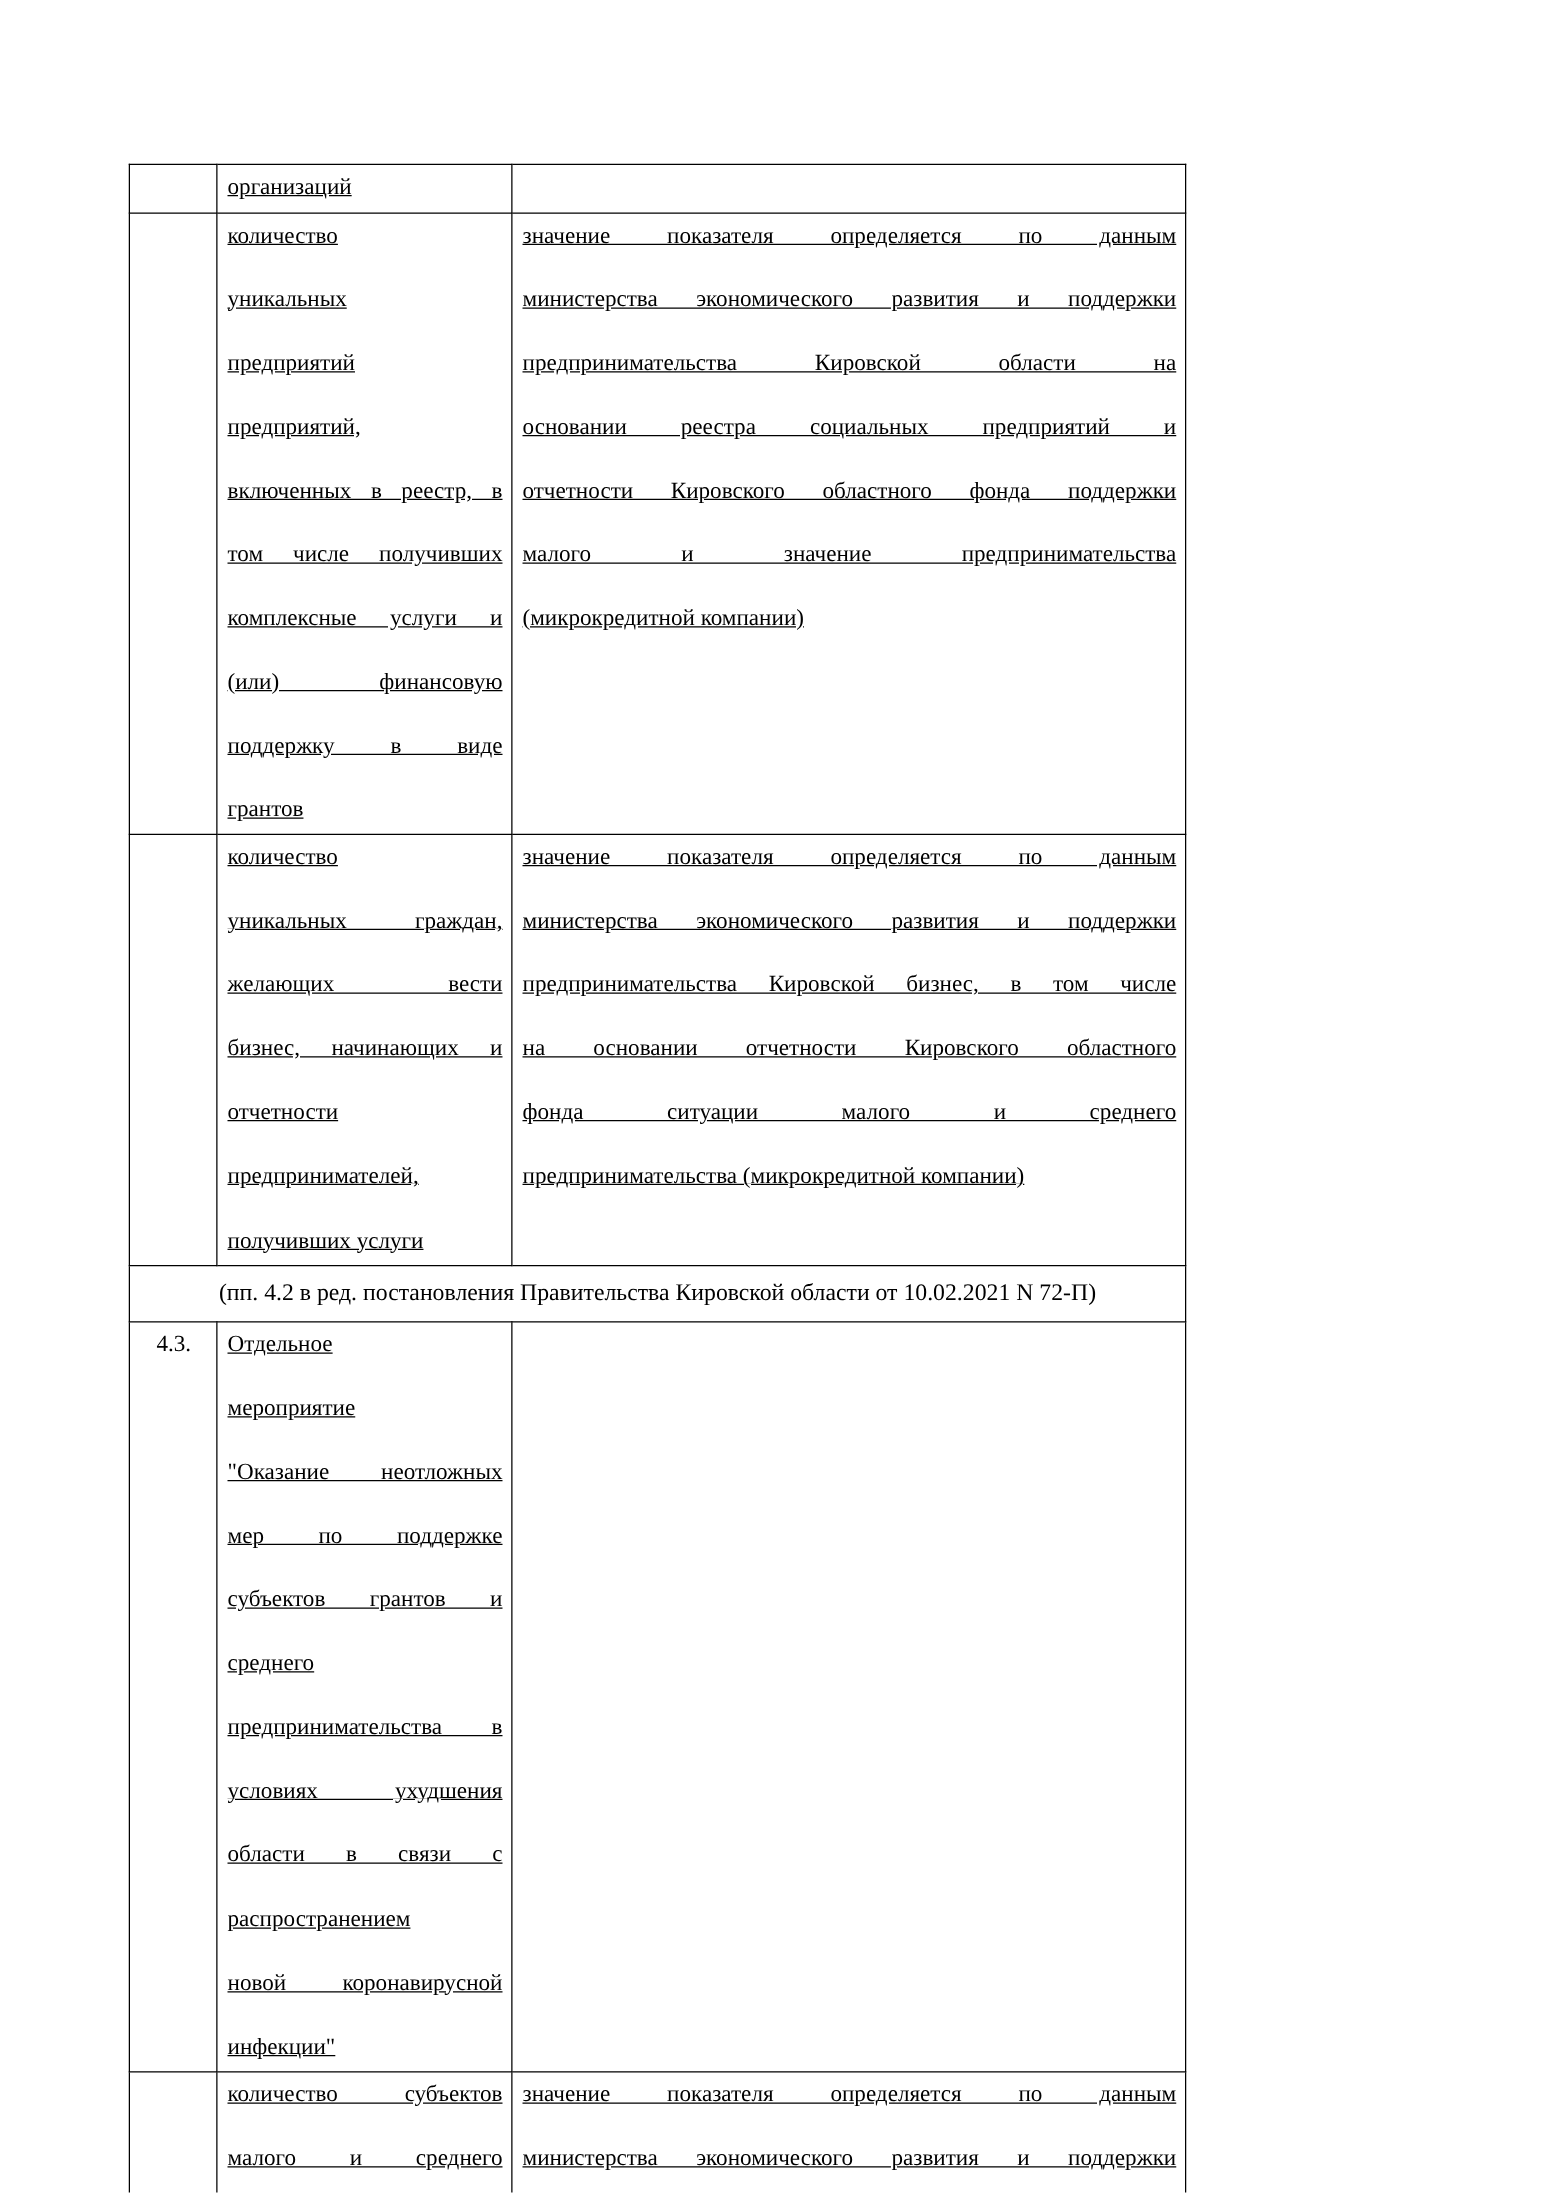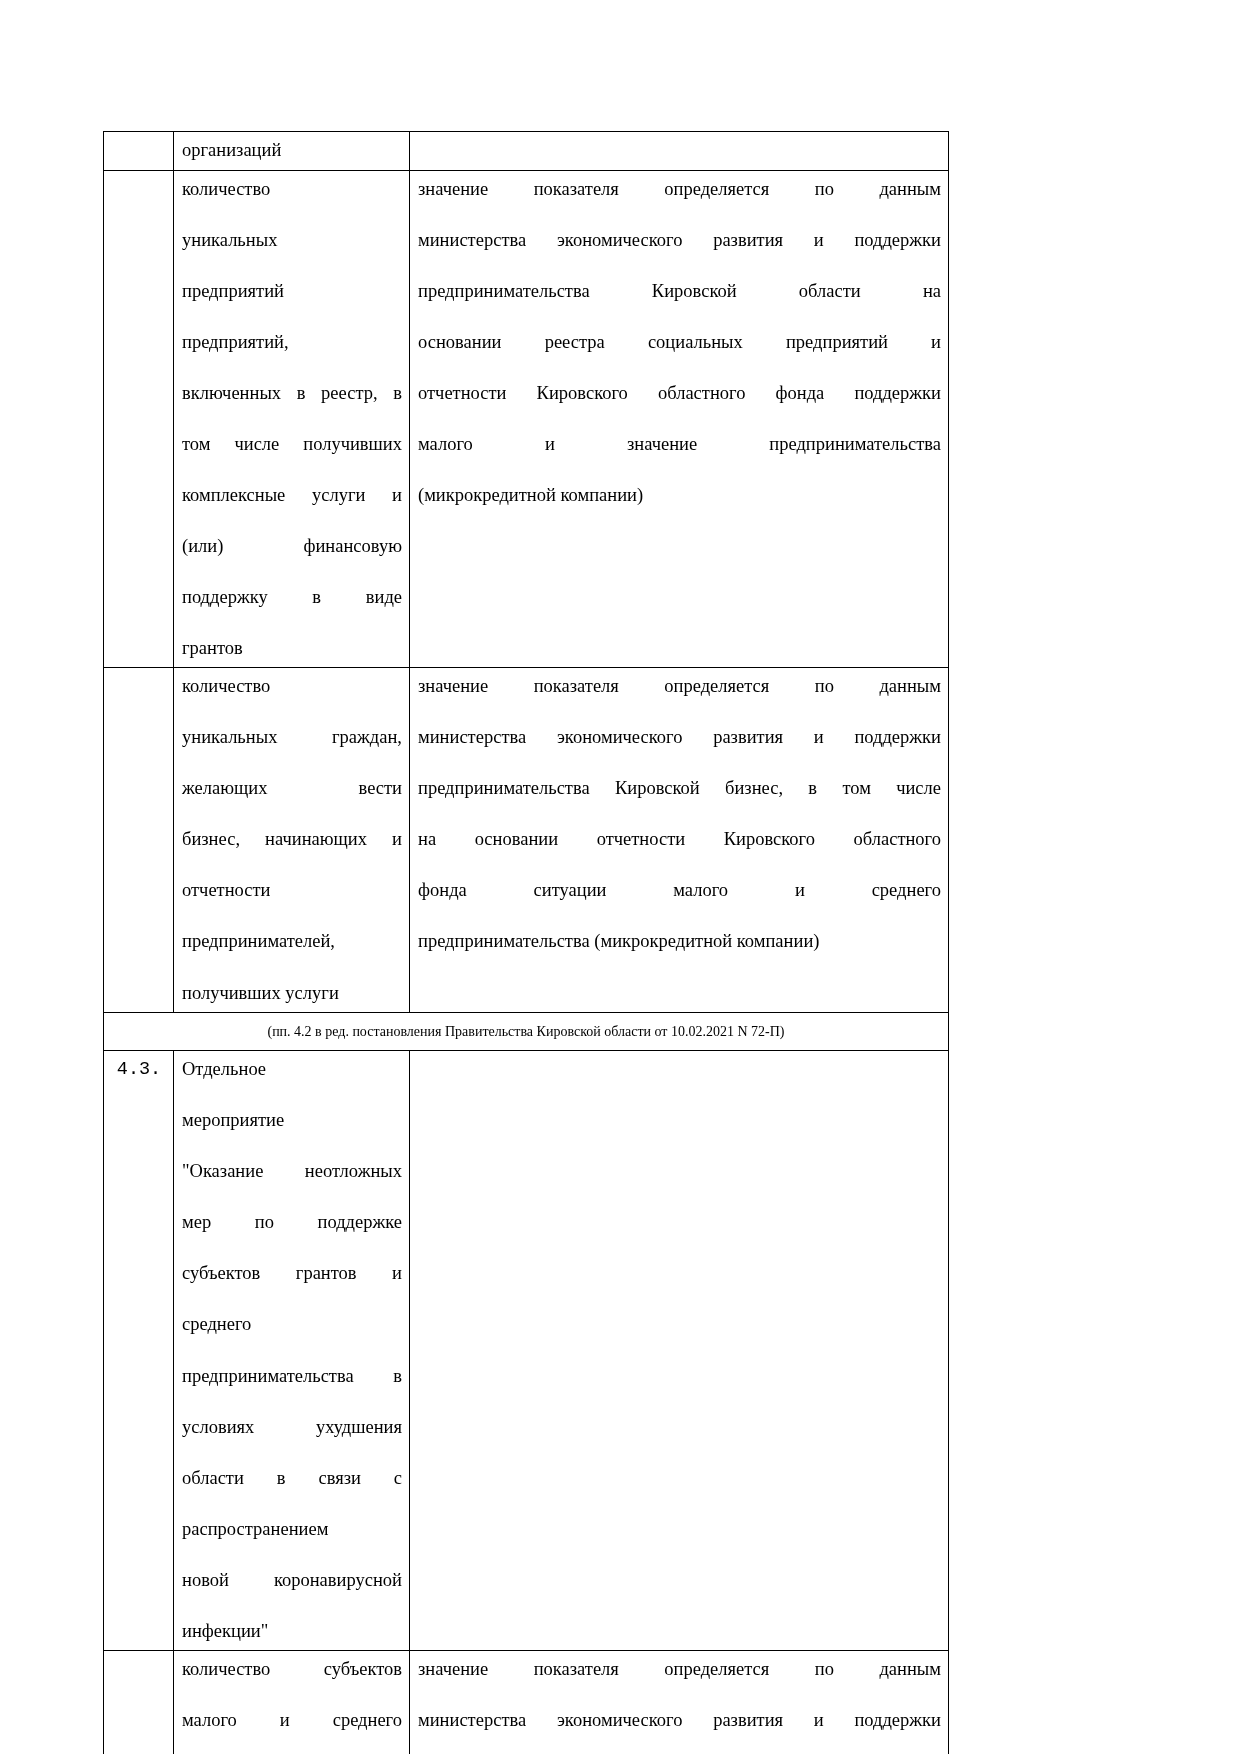--- a/index.html
+++ b/index.html
@@ -44,27 +44,27 @@
   }
 
   
   col.c-num  { width: 70px; }
   col.c-name { width: 236px; }
   col.c-desc { width: 539px; }
 
   .cell-num {
     text-align: center;
     padding-top: 8px;
-    font-family: Liberation Mono, monospace;
   }
 
   .cell-just {
     text-align: justify;
     text-justify: inter-word;
     hyphens: none;
+    text-decoration: underline;
   }
 
   
   .cell-just .ln {
     display: block;
     text-align: justify;
     text-justify: inter-word;
   }
   .cell-just .ln:after {
     content: "";
@@ -72,21 +72,21 @@
     width: 100%;
     height: 0;
   }
   .cell-just .ln.last:after {
     content: none;
   }
 
   .note-row td {
     text-align: center;
     padding: 9px 8px 9px 8px;
-    font-size: 14px;
+    font-size: 19px;
   }
 
   .blank {
     min-height: 1px;
   }
 </style>
 </head>
 <body>
 
 <div class="page">

